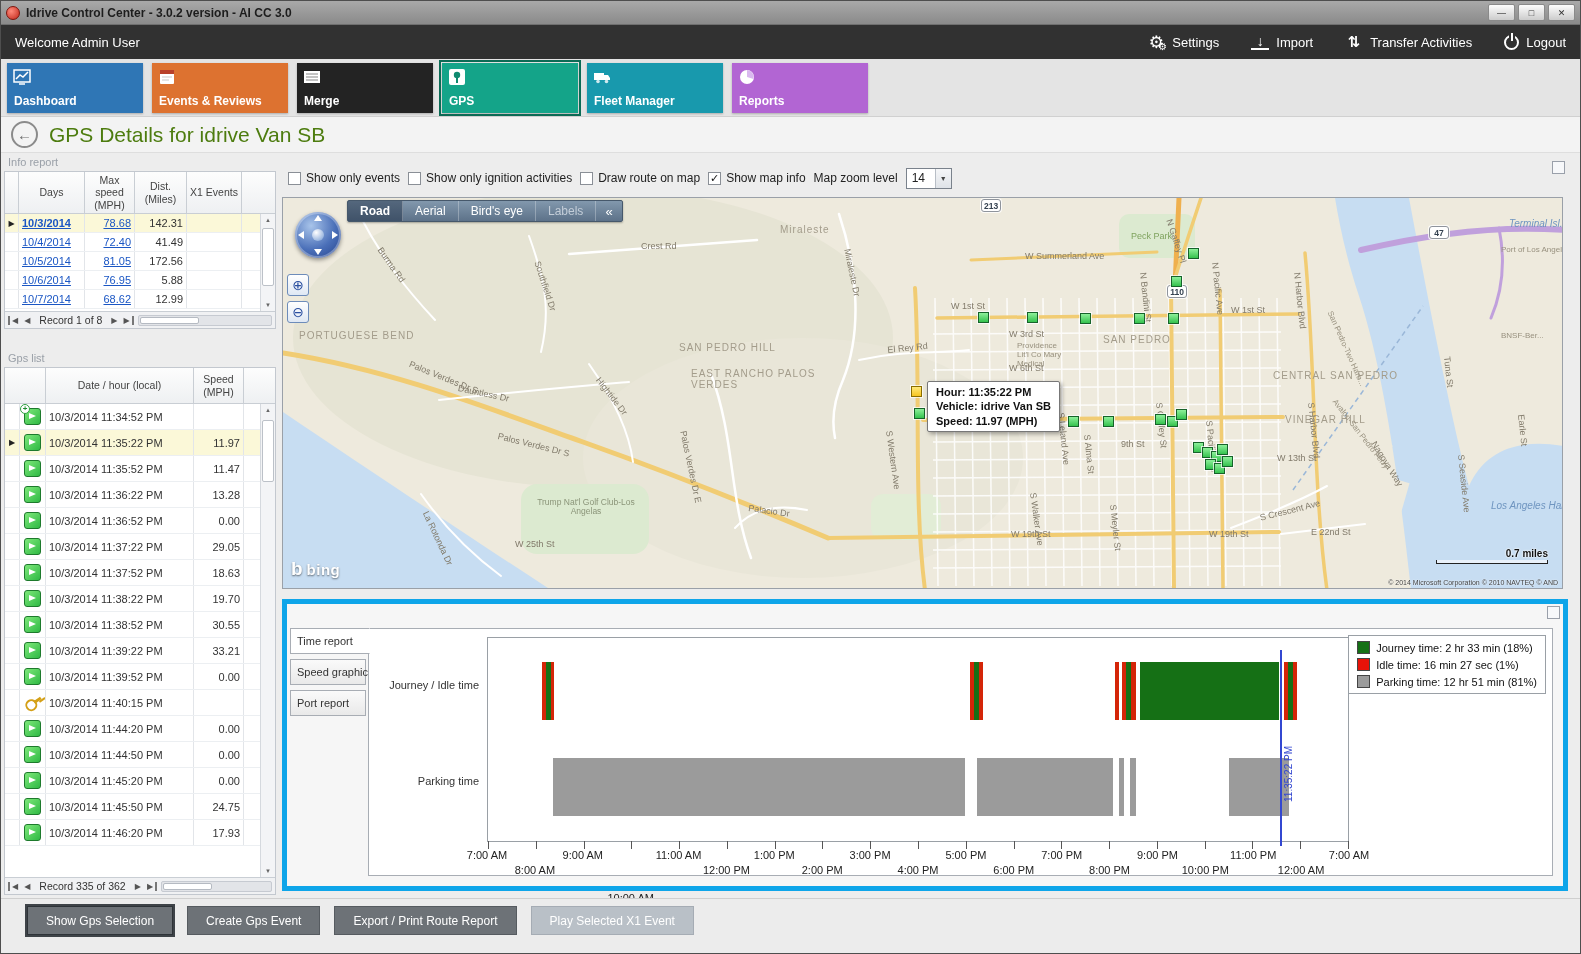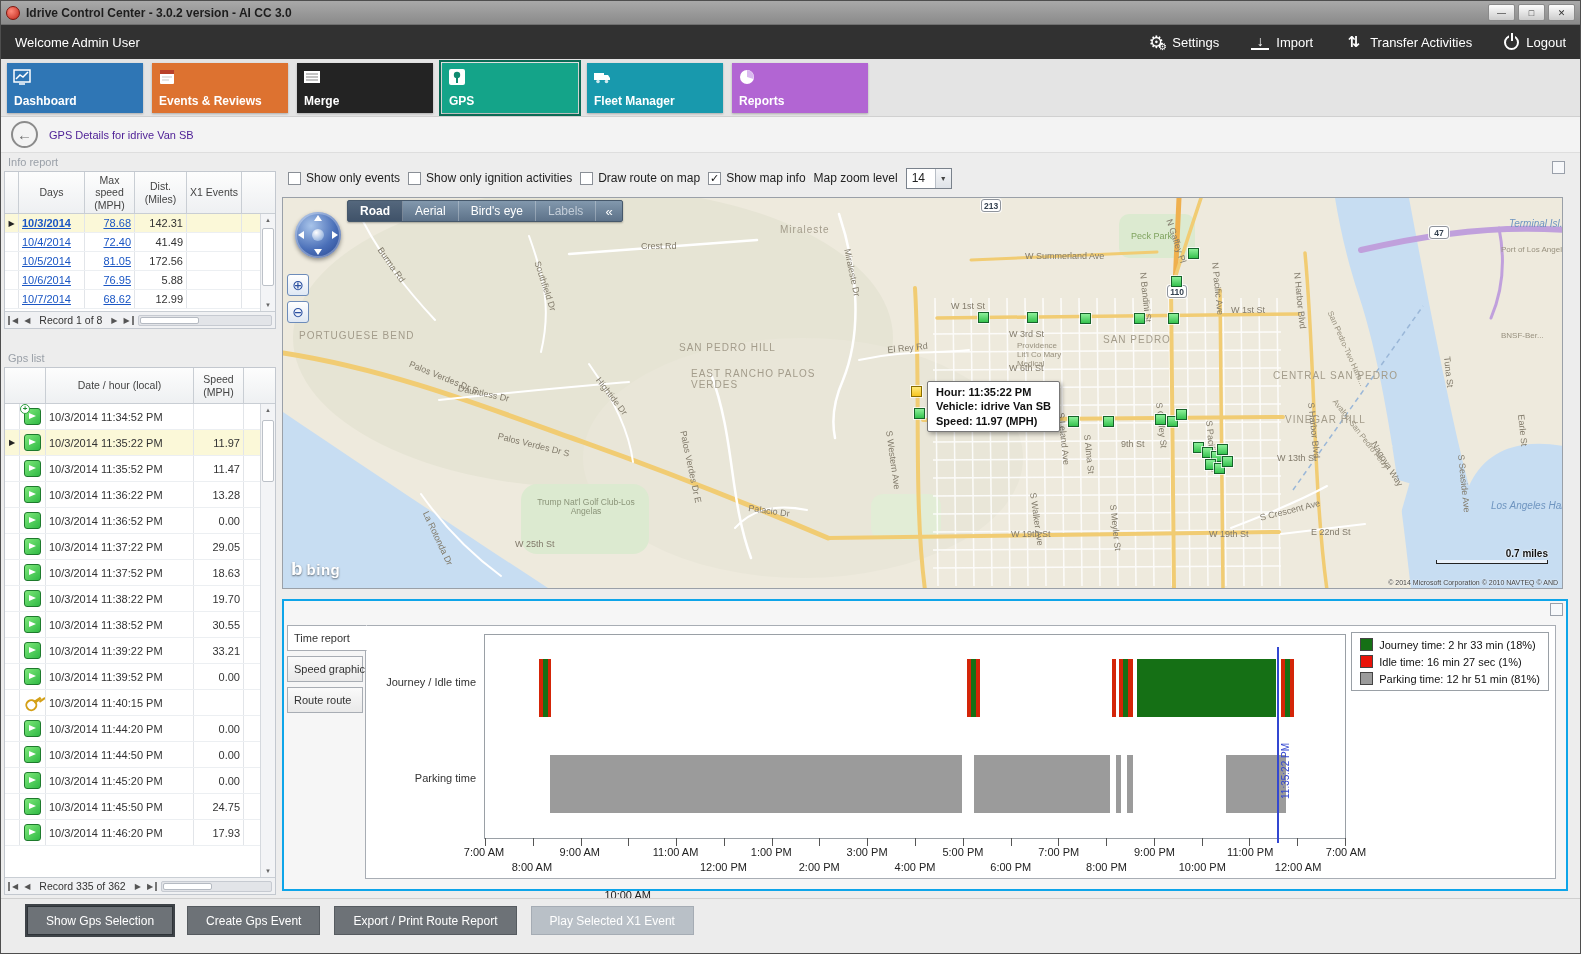--- a/index.html
+++ b/index.html
@@ -32,21 +32,21 @@
 .tile{width:136px;height:50px;position:relative;color:#fff;cursor:pointer;box-shadow:0 1px 2px rgba(0,0,0,.25);flex:none}
 .tile.sel{outline:2px solid #0b6b55;outline-offset:1px}
 .tile-ic{position:absolute;left:5px;top:4px;width:20px;height:20px}
 .tile-ic svg{width:20px;height:20px;display:block}
 .tile-lb{position:absolute;left:7px;bottom:5px;font-size:12px;font-weight:bold;white-space:nowrap}
 
 
 #pagetitle{position:absolute;top:116px;left:0;right:0;height:36px;background:#f3f3f3;display:flex;align-items:center;padding:0 10px;gap:11px;border-bottom:1px solid #dedede}
 #back-btn{width:27px;height:27px;border-radius:50%;border:2px solid #8b8b8b;color:#6e6e6e;display:flex;align-items:center;justify-content:center;background:transparent;cursor:pointer;flex:none}
 #back-btn::before{content:"←";font-size:15px;font-weight:bold}
-#page-title-text{font-size:11px;color:#4c1d95}
+#page-title-text{font-size:21px;color:#4d7c0f}
 
 
 .group-label{font-size:11px;color:#9aa0a8;padding:1px 4px;height:15px}
 #info-panel{position:absolute;left:3px;top:154px;width:272px;height:174px}
 #gps-panel{position:absolute;left:3px;top:350px;width:272px;height:544px}
 .tbl-box{position:absolute;left:0;right:0;border:1px solid #c3c8cf;background:#fff;overflow:hidden}
 #info-box{top:16px;bottom:0}
 #gps-box{top:16px;bottom:0}
 .thead{display:flex;background:linear-gradient(#fdfdfd,#eef0f2);border-bottom:1px solid #c9ced4}
 #info-head{height:42px}
@@ -136,21 +136,21 @@
 #zoomin{top:76px}
 #zoomout{top:103px}
 #bing-logo{position:absolute;left:8px;bottom:8px;color:#fff;display:flex;align-items:baseline;gap:4px;text-shadow:0 1px 2px rgba(0,0,0,.55);z-index:4}
 #bing-b{font-weight:bold;font-size:19px}
 #bing-name{font-size:15px;font-weight:bold;letter-spacing:.5px}
 #scalebox{position:absolute;right:14px;bottom:24px;color:#111;font-size:10px;font-weight:bold;text-align:right;text-shadow:0 0 2px #fff,0 0 2px #fff;z-index:4}
 #scaleline{width:112px;height:4px;border:1px solid #222;border-top:none;margin-top:1px;background:rgba(255,255,255,.6)}
 #map-copy{position:absolute;right:4px;bottom:2px;font-size:7px;color:#444;text-shadow:0 0 2px #fff;z-index:4}
 
 
-#chart-panel{position:absolute;left:281px;top:598px;width:1286px;height:292px;background:#f6f6f6;border:2px solid #0ea5e9}
+#chart-panel{position:absolute;left:281px;top:598px;width:1286px;height:292px;background:#f6f6f6;border:5px solid #0ea5e9}
 #report-tabs{position:absolute;left:3px;top:24px;width:79px;z-index:3}
 .rtab{height:26px;margin-bottom:5px;background:linear-gradient(#fafafa,#e9e9e9);border:1px solid #a8adb4;display:flex;align-items:center;padding:0 6px;font-size:11px;color:#333;cursor:pointer;width:76px;white-space:nowrap}
 .rtab.ract{background:#fff;width:80px;border-right-color:#fff}
 #chart-box{position:absolute;left:81px;top:24px;right:10px;bottom:10px;background:#fff;border:1px solid #a8adb4}
 .rowlbl{position:absolute;left:4px;width:106px;text-align:right;font-size:11px;color:#333;white-space:nowrap}
 #plot{position:absolute;left:118px;top:8px;width:862px;height:205px;border:1px solid #9aa0a6;background:#fff;overflow:visible}
 .band{position:absolute;left:0;width:100%}
 #journey-band{top:24px;height:58px}
 #parking-band{top:120px;height:58px}
 .seg{position:absolute;top:0;height:100%}
@@ -736,21 +736,21 @@
     </div>
     <div id="map-copy">© 2014 Microsoft Corporation   © 2010 NAVTEQ   © AND</div>
   </div>
 </div>
 
 <div id="chart-panel">
   <span id="chart-collapse"></span>
   <div id="report-tabs">
       <div class="rtab ract">Time report</div>
       <div class="rtab">Speed graphic</div>
-      <div class="rtab">Route route</div>
+      <div class="rtab">Port report</div>
     </div>
   <div id="chart-box">
     <div id="chart-rowlabels">
         <div class="rowlbl" style="top: 50px;">Journey / Idle time</div>
         <div class="rowlbl" style="top: 146px;">Parking time</div>
       </div>
     <div id="plot">
       <div id="journey-band" class="band">
           <span class="seg seg-idle" style="left: 6.3%; width: 0.45%;"></span>
           <span class="seg seg-journey" style="left: 6.75%; width: 0.55%;"></span>

